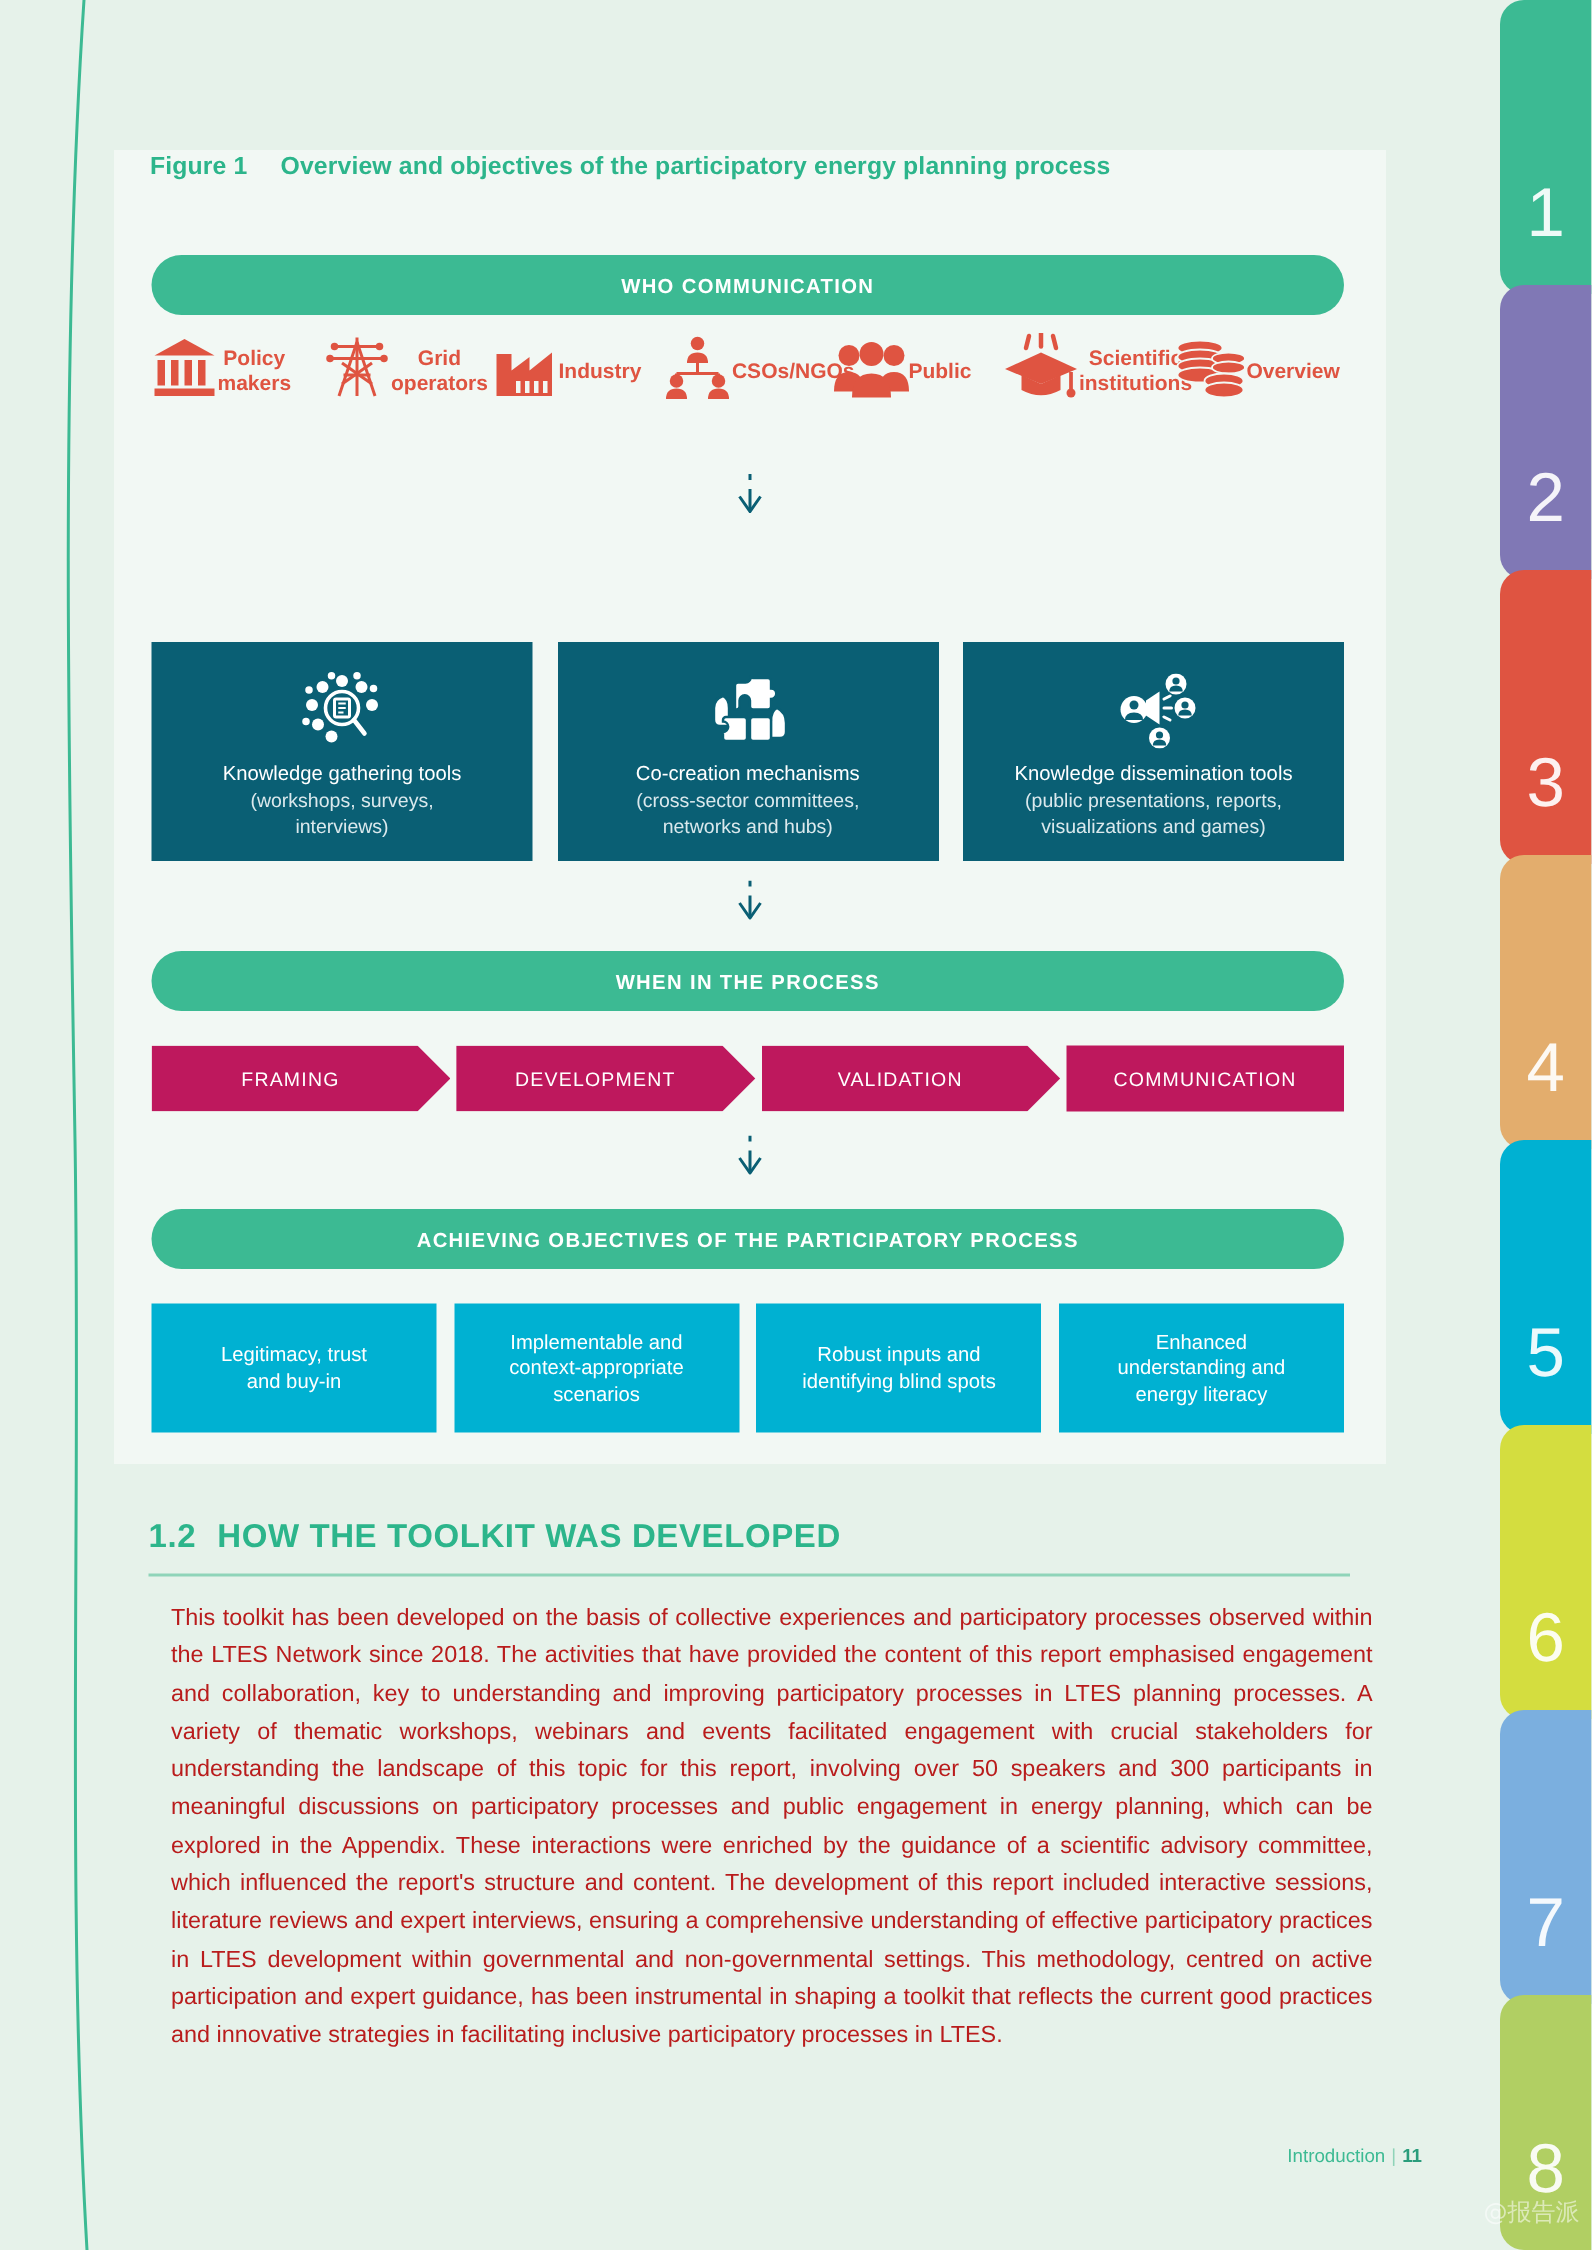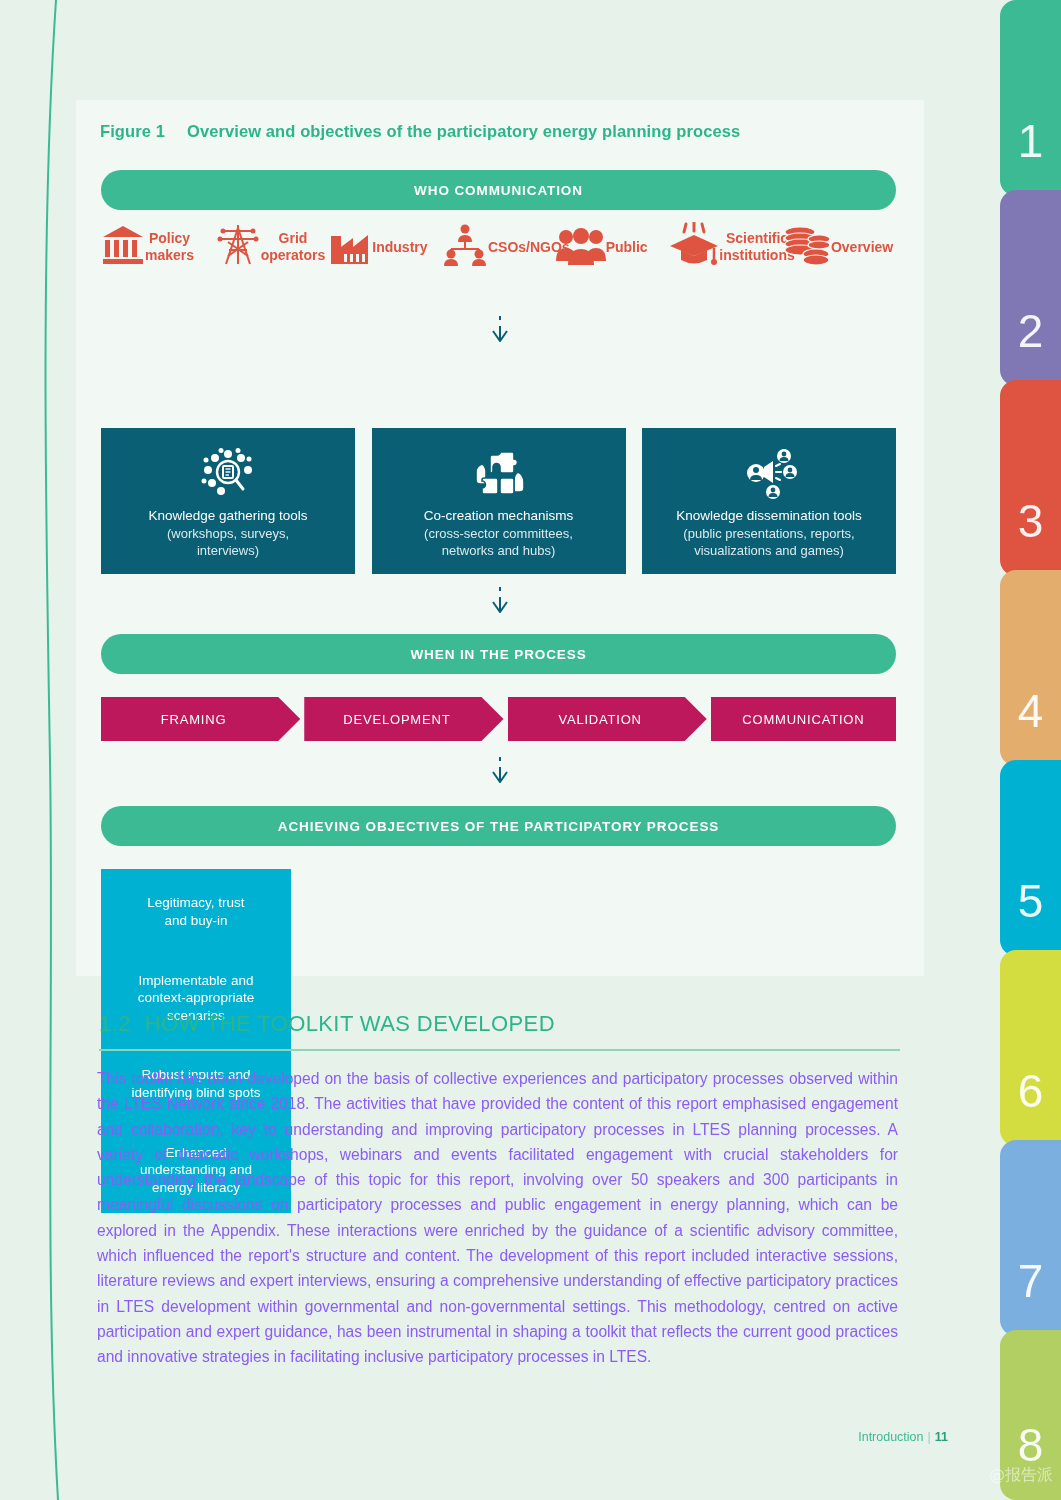--- a/index.html
+++ b/index.html
@@ -67,21 +67,21 @@
     left: 76px;
     top: 100px;
     width: 848px;
     height: 876px;
     background: #f2f8f4;
   }
 
   .fig-caption {
     position: absolute;
     left: 24px;
-    top: 22px;
+    top: 2px;
     font-size: 16.5px;
     font-weight: bold;
     color: #2cb58b;
     letter-spacing: 0.1px;
     white-space: nowrap;
   }
   .fig-caption .fig-label { margin-right: 22px; }
 
   
   .pill {
@@ -219,21 +219,20 @@
     padding-right: 0;
   }
 
   
   .outcomes-row {
     position: absolute;
     left: 25px;
     width: 795px;
     display: flex;
     justify-content: space-between;
-    flex-direction: column;
   }
   .outcome {
     width: 190px;
     height: 86px;
     background: #00b1d2;
     color: #ffffff;
     font-size: 13.5px;
     line-height: 1.3;
     display: flex;
     align-items: center;
@@ -242,42 +241,42 @@
     padding: 0 10px;
     box-sizing: border-box;
   }
 
   
   #section-head {
     position: absolute;
     left: 99px;
     top: 1011px;
     font-size: 22px;
-    font-weight: normal;
+    font-weight: bold;
     color: #2cb58b;
     letter-spacing: 0.4px;
     white-space: nowrap;
   }
   #section-head .sec-num { margin-right: 14px; }
   #section-rule {
     position: absolute;
     left: 99px;
     top: 1049px;
     width: 801px;
     height: 2px;
     background: #8fd4b9;
   }
   #body-text {
     position: absolute;
-    left: 97px;
+    left: 114px;
     top: 1066px;
     width: 801px;
     font-size: 15.6px;
     line-height: 25.3px;
-    color: #8b5cf6;
+    color: #b91c1c;
     text-align: justify;
   }
   #footer {
     position: absolute;
     right: 113px;
     top: 1430px;
     font-size: 12.5px;
     color: #3cba93;
     white-space: nowrap;
   }

